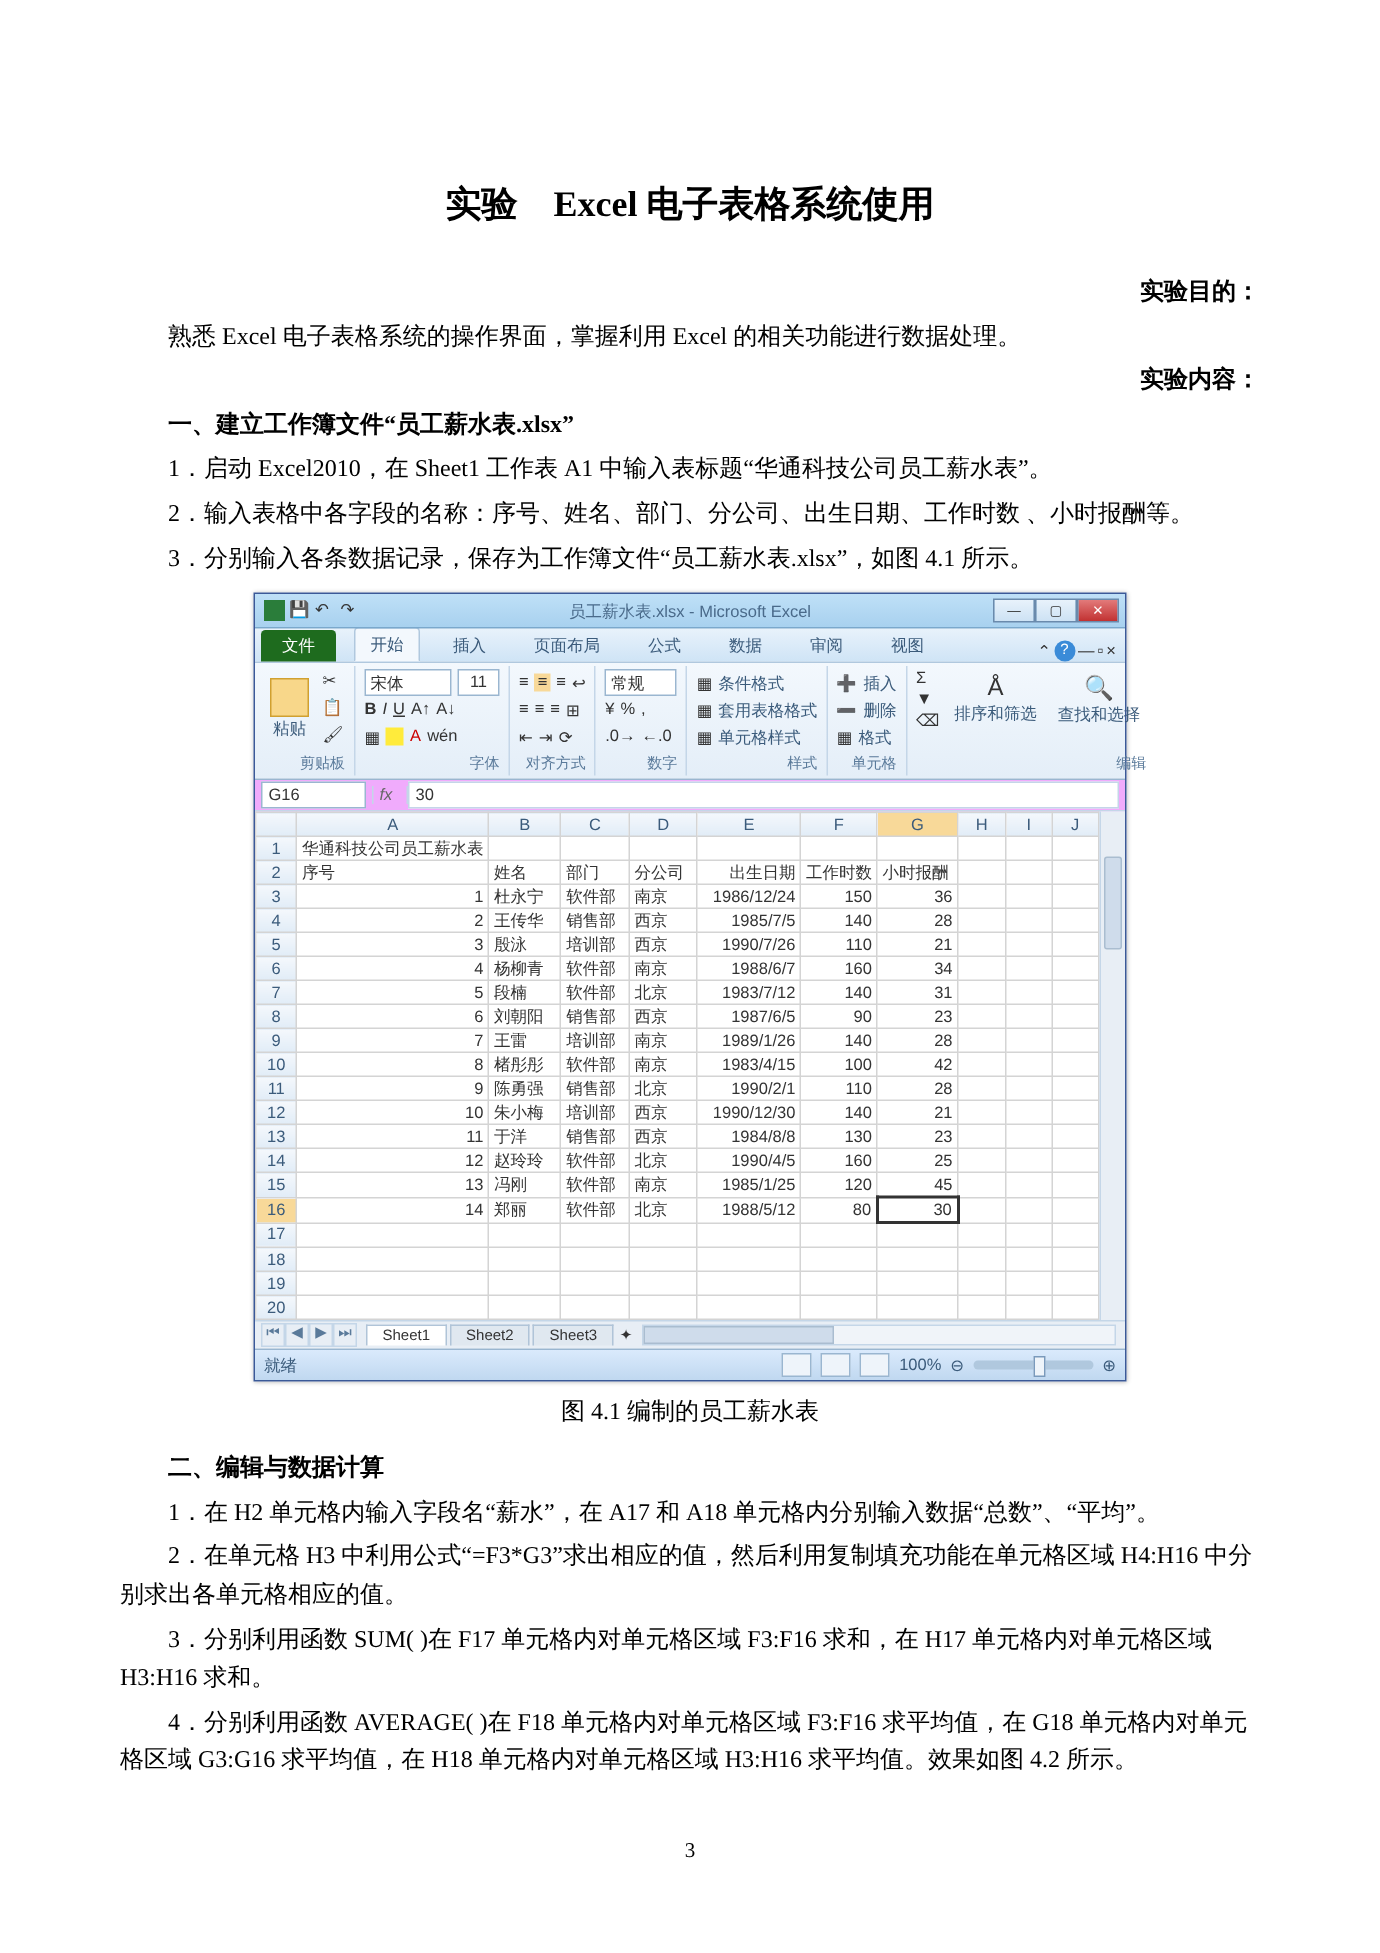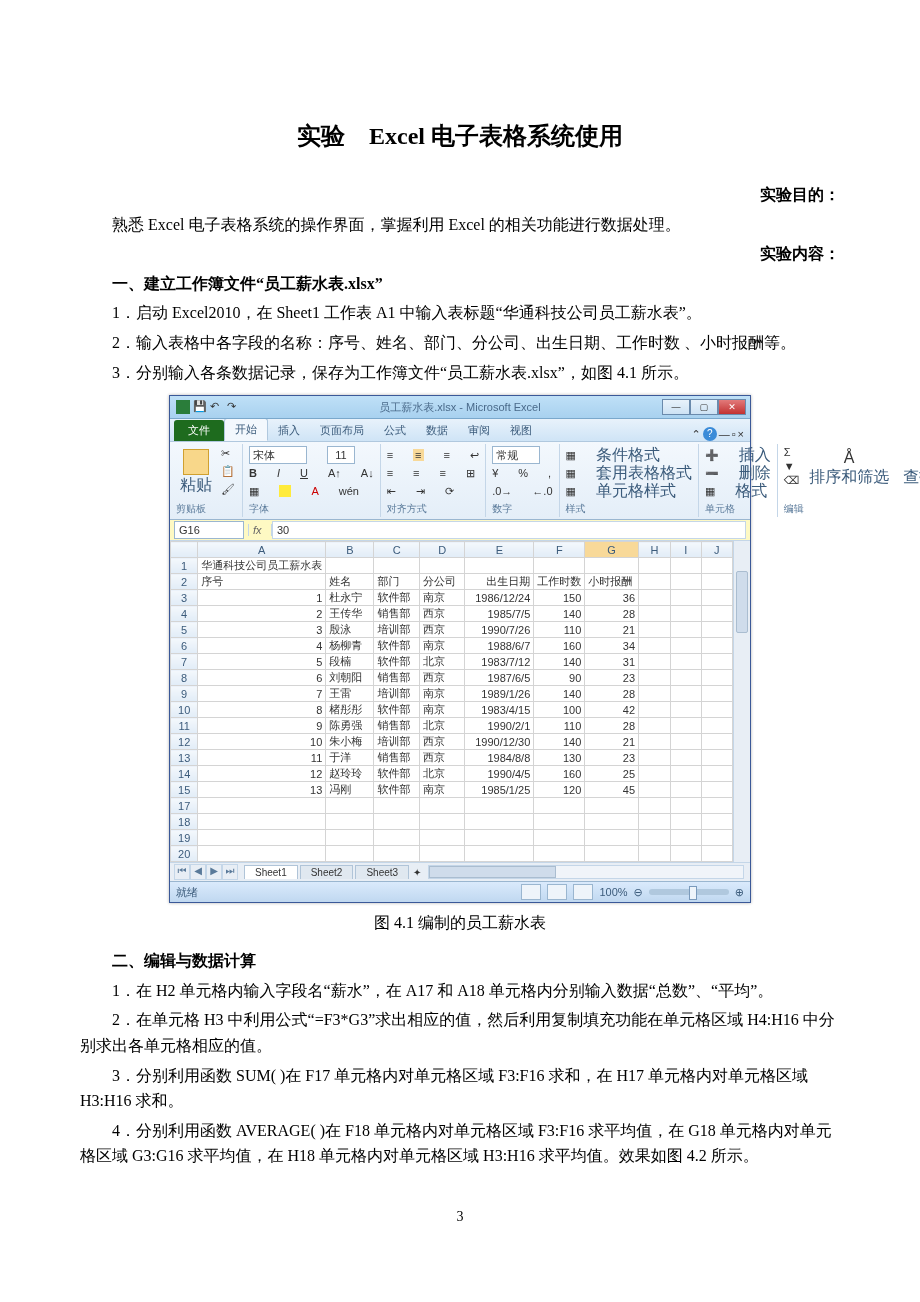--- a/index.html
+++ b/index.html
@@ -15,41 +15,41 @@
   .excel { width:580px; margin:10px auto 4px auto; border:1px solid #3b5998; font-family:"Microsoft YaHei","SimSun",sans-serif; font-size:11px; color:#333; background:#fff; box-shadow:0 0 3px rgba(0,0,0,.3); }
   .titlebar { height:22px; background:linear-gradient(#bfe0f7,#a8d1ef); display:flex; align-items:center; position:relative; border-bottom:1px solid #7aa8cc; }
   .titlebar .qat { display:flex; align-items:center; padding-left:6px; gap:3px; }
   .qat-ico { width:14px; height:14px; background:#2a7d3a; display:inline-block; }
   .qat-btn { width:14px; height:14px; display:inline-block; }
   .titletext { position:absolute; left:0; right:0; text-align:center; color:#4a6a8a; font-size:11px; }
   .winbtns { margin-left:auto; display:flex; padding-right:4px; gap:0; }
   .winbtn { width:26px; height:14px; border:1px solid #6a8aac; background:linear-gradient(#e8f2fb,#cde2f4); display:flex; align-items:center; justify-content:center; font-size:9px; }
   .winbtn.close { background:linear-gradient(#e27a7a,#c23232); color:#fff; }
 
-  .ribbon-tabs { height:22px; background:linear-gradient(#e8f2fb,#cfe4f6); display:flex; align-items:flex-end; padding-left:4px; gap:0; border-bottom:1px solid #b0c8de; }
+  .ribbon-tabs { height:22px; background:linear-gradient(#e8f2fb,#cfe4f6); display:flex; align-items:flex-end; padding-left:4px; gap:12px; border-bottom:1px solid #b0c8de; }
   .rtab { padding:3px 10px; font-size:11px; color:#3b5b7b; cursor:pointer; }
   .rtab.file { background:#1e6b1e; color:#fff; border-radius:3px 3px 0 0; padding:3px 14px; }
   .rtab.active { background:#f3f8fd; border:1px solid #b0c8de; border-bottom:1px solid #f3f8fd; border-radius:3px 3px 0 0; }
   .ribbon-right { margin-left:auto; padding-right:6px; display:flex; gap:2px; align-items:center; }
   .rib-ico { width:14px; height:14px; border-radius:50%; display:inline-block; }
   .rib-ico.blue { background:#3a8bd8; color:#fff; text-align:center; font-size:10px; line-height:14px; }
 
   .ribbon-body { background:linear-gradient(#f3f8fd,#e4eef8); display:flex; border-bottom:1px solid #9ab6d0; padding:2px 0; }
   .rgroup { border-right:1px solid #c4d6e8; padding:2px 6px 1px 6px; display:flex; flex-direction:column; }
-  .rgroup-label { text-align:left; font-size:10px; color:#5a7a9a; margin-top:auto; padding-top:2px; }
-  .rgroup-row { display:flex; align-items:center; gap:20px; height:18px; }
+  .rgroup-label { text-align:right; font-size:10px; color:#5a7a9a; margin-top:auto; padding-top:2px; }
+  .rgroup-row { display:flex; align-items:center; gap:4px; height:18px; }
   .rgroup-big { display:flex; flex-direction:column; align-items:center; justify-content:center; padding:2px 4px; }
   .big-ico { width:24px; height:24px; background:#f8d78a; border:1px solid #d0a030; }
   .mini-ico { width:14px; height:14px; display:inline-block; border:1px solid transparent; }
   .fontname { width:50px; height:16px; border:1px solid #9ab6d0; background:#fff; display:flex; align-items:center; padding:0 3px; font-size:11px; }
   .fontsize { width:26px; height:16px; border:1px solid #9ab6d0; background:#fff; display:flex; align-items:center; justify-content:center; font-size:11px; }
-  .btn-txt { font-size:16px; color:#3b5b7b; white-space:nowrap; }
+  .btn-txt { font-size:11px; color:#3b5b7b; white-space:nowrap; }
   .numfmt { width:40px; height:16px; border:1px solid #9ab6d0; background:#fff; display:flex; align-items:center; padding:0 3px; font-size:11px; }
 
-  .fbar { height:20px; display:flex; align-items:center; border-bottom:1px solid #c4d6e8; background:#fef9c3; }
+  .fbar { height:20px; display:flex; align-items:center; border-bottom:1px solid #c4d6e8; background:#f0abfc; }
   .namebox { width:60px; height:16px; border:1px solid #9ab6d0; background:#fff; margin:0 4px; display:flex; align-items:center; padding:0 4px; font-size:11px; }
   .fx { width:14px; font-style:italic; color:#666; text-align:left; border-left:1px solid #c4d6e8; border-right:1px solid #c4d6e8; padding:0 4px; }
   .fbar-input { flex:1; height:16px; background:#fff; border:1px solid #c4d6e8; margin:0 4px 0 0; display:flex; align-items:center; padding:0 4px; font-size:11px; }
 
   .sheet-wrap { display:flex; }
   .sheet { border-collapse:collapse; font-size:11px; table-layout:fixed; flex:1; }
   .sheet th, .sheet td { border:1px solid #d4d4d4; height:15px; padding:0 3px; overflow:hidden; white-space:nowrap; }
   .sheet thead th { background:linear-gradient(#f4f8fc,#e1ecf7); color:#3b5b7b; text-align:center; font-weight:normal; }
   .sheet .rowhdr { background:linear-gradient(#f4f8fc,#e1ecf7); color:#3b5b7b; text-align:center; width:24px; }
   .sheet .rowhdr.selrow, .sheet thead th.selcol { background:#f8d999; }
@@ -469,20 +469,33 @@
               <td>软件部</td>
               <td>南京</td>
               <td class="num">1985/1/25</td>
               <td class="num">120</td>
               <td class="num">45</td>
               <td></td>
               <td></td>
               <td></td>
             </tr>
             <tr>
+              <td class="rowhdr selrow">16</td>
+              <td class="num">14</td>
+              <td>郑丽</td>
+              <td>软件部</td>
+              <td>北京</td>
+              <td class="num">1988/5/12</td>
+              <td class="num">80</td>
+              <td class="num selcell">30</td>
+              <td></td>
+              <td></td>
+              <td></td>
+            </tr>
+            <tr>
               <td class="rowhdr">17</td>
               <td></td>
               <td></td>
               <td></td>
               <td></td>
               <td></td>
               <td></td>
               <td></td>
               <td></td>
               <td></td>

